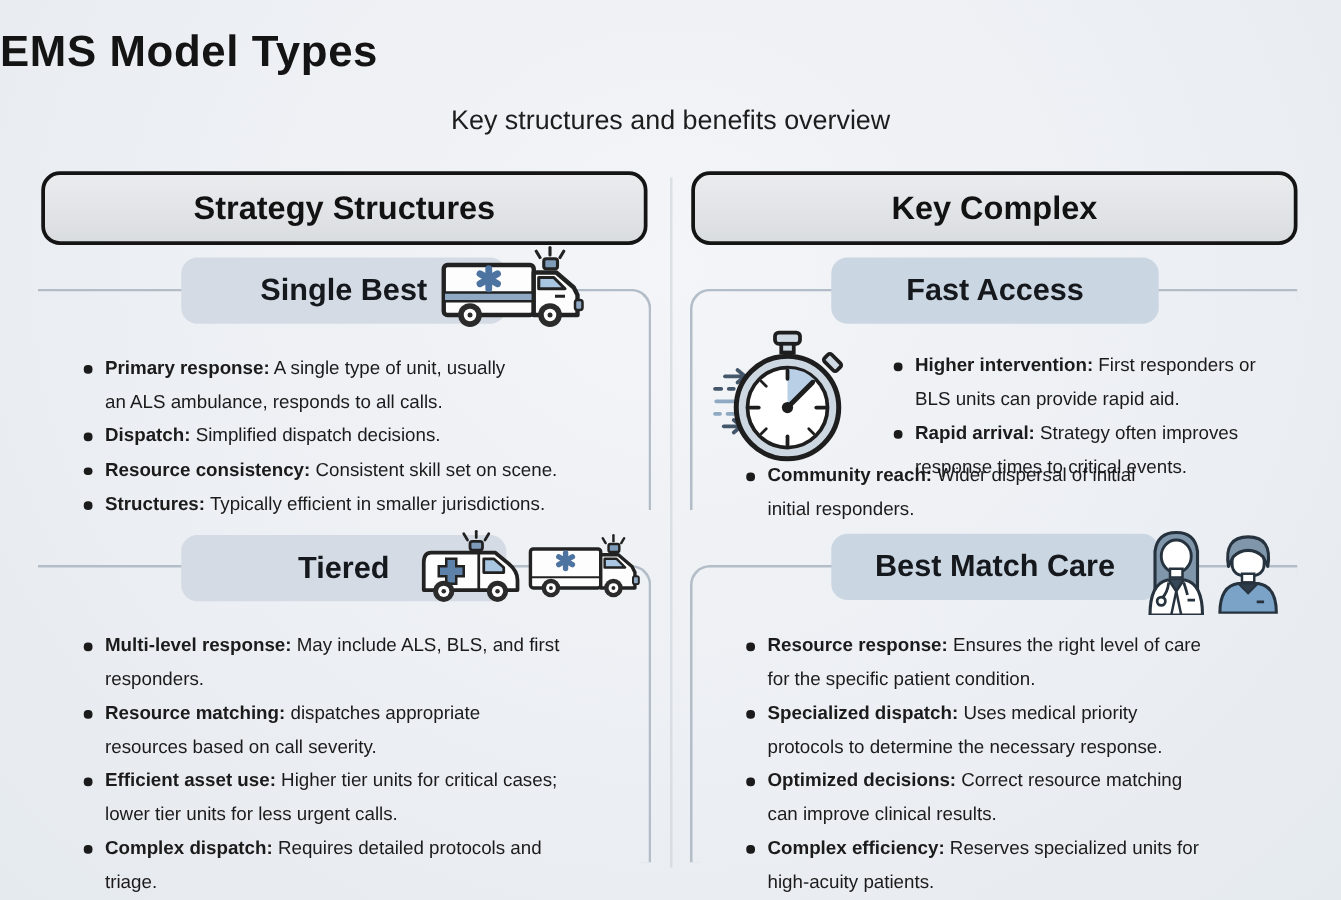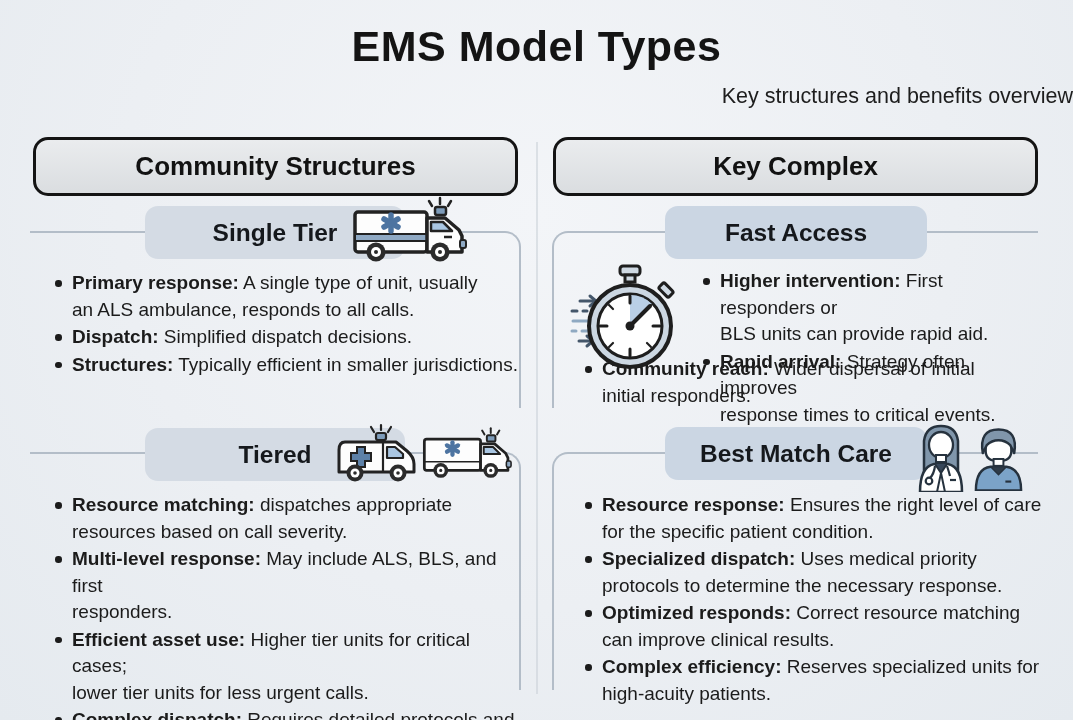--- a/index.html
+++ b/index.html
@@ -1,21 +1,21 @@
 <!DOCTYPE html>
 <html><head>
 <meta charset="utf-8">
 <style>
   html,body{margin:0;padding:0;background:#dfe3e8}
   .canvas{position:relative;width:1073px;height:720px;overflow:hidden;
     background:radial-gradient(ellipse at 50% 30%, #f3f5f8 0%, #eceff3 55%, #e5eaef 100%);
     font-family:"Liberation Sans",sans-serif;color:#1b1b1b}
-  .title{position:absolute;top:22px;left:0;width:100%;text-align:center;
-    font-size:43px;font-weight:700;letter-spacing:.5px;color:#141414}
-  .subtitle{position:absolute;top:84px;left:0;width:100%;text-align:right;
+  .title{position:absolute;top:22px;left:0;width:100%;
+    font-size:35px;font-weight:700;letter-spacing:.5px;color:#141414}
+  .subtitle{position:absolute;top:84px;left:0;width:100%;text-align:center;
     font-size:21.5px;color:#1d1d1d}
   .colhdr{position:absolute;top:137px;height:59px;box-sizing:border-box;
     border:3.5px solid #141414;border-radius:15px;
     background:linear-gradient(180deg,#eaecee 0%,#dadde0 100%);
     display:flex;align-items:center;justify-content:center;
     font-size:26px;font-weight:700;color:#121212}
   .colhdr.l{left:33px;width:485px}
   .colhdr.r{left:553px;width:485px}
   .divider{position:absolute;left:536px;top:142px;width:2px;height:552px;background:#c9d0d7;opacity:.55}
   .frame{position:absolute;box-sizing:border-box;border:0 solid #b3bdc8}
@@ -35,56 +35,56 @@
   #b3{left:665px;top:206px;width:262px}
   #b4{left:665px;top:427px;width:262px}
   .icon{position:absolute;z-index:3}
   .icon svg{display:block;width:100%;height:100%}
   #ic-amb1{left:352px;top:196px;width:128px;height:70px}
   #ic-van{left:334px;top:423px;width:86px;height:64px}
   #ic-amb2{left:422px;top:421px;width:100px;height:66px}
   #ic-watch{left:570px;top:264px;width:118px;height:108px}
   #ic-doc{left:912px;top:421px;width:58px;height:71px}
   #ic-nurse{left:971px;top:425px;width:55px;height:66px}
-  .blist{position:absolute;margin:0;padding:0;list-style:none;
-    font-size:19px;line-height:26.5px;z-index:1;color:#1b1b1b}
+  .blist{position:absolute;margin:12px;padding:0;list-style:none;
+    font-size:15px;line-height:26.5px;z-index:1;color:#1b1b1b}
   .blist li{position:relative;padding-left:24px;margin-bottom:1px}
   .blist li::before{content:"";position:absolute;left:7px;top:10px;width:6.5px;height:6.5px;
     border-radius:50%;background:#1b1b1b}
   .blist b{font-weight:700}
   .blist .t{white-space:pre-line}
   #l1{left:48px;top:270px;width:478px}
   #l2{left:48px;top:492px;width:482px}
   #l3a{left:696px;top:268px;width:345px}
   #l3b{left:578px;top:356px;width:452px}
   #l4{left:578px;top:492px;width:468px}
 </style>
 </head>
 <body>
 
 <div class="canvas">
 
   <div class="title">EMS Model Types</div>
   <div class="subtitle">Key structures and benefits overview</div>
 
   <div class="colhdr l">
-    <span>Community Structures</span>
+    <span>Strategy Structures</span>
   </div>
   <div class="colhdr r">
     <span>Key Complex</span>
   </div>
 
   <div class="divider"></div>
 
   <div class="frame l" id="f1"></div>
   <div class="frame l" id="f2"></div>
   <div class="frame r" id="f3"></div>
   <div class="frame r" id="f4"></div>
 
-  <div class="badge l" id="b1">Single Tier</div>
+  <div class="badge l" id="b1">Single Best</div>
   <div class="badge l" id="b2">Tiered</div>
   <div class="badge r" id="b3">Fast Access</div>
   <div class="badge r" id="b4">Best Match Care</div>
 
   <div class="icon" id="ic-amb1">
     <svg viewBox="0 0 128 70">
       <g stroke="#222" stroke-width="2.5" stroke-linecap="round">
         <line x1="88" y1="8" x2="88" y2="2"></line>
           <line x1="80" y1="10" x2="77" y2="5"></line>
           <line x1="96" y1="10" x2="99" y2="5"></line>
@@ -226,28 +226,29 @@
       <path d="M5 66 Q5 44 20 42 L36 42 Q51 44 51 66 Z" fill="#7ba3c8" stroke="#26323e" stroke-width="2.5" stroke-linejoin="round"></path>
       <path d="M20 42 L28 50 L36 42 Z" fill="#2e3b48" stroke="#26323e" stroke-width="1.5"></path>
       <line x1="35" y1="57" x2="41" y2="57" stroke="#26323e" stroke-width="2.2"></line>
     </svg>
   </div>
 
   <ul class="blist" id="l1">
     <li><b>Primary response:</b><span class="t"> A single type of unit, usually
 an ALS ambulance, responds to all calls.</span></li>
     <li><b>Dispatch:</b><span class="t"> Simplified dispatch decisions.</span></li>
+    <li><b>Resource consistency:</b><span class="t"> Consistent skill set on scene.</span></li>
     <li><b>Structures:</b><span class="t"> Typically efficient in smaller jurisdictions.</span></li>
   </ul>
 
   <ul class="blist" id="l2">
+    <li><b>Multi-level response:</b><span class="t"> May include ALS, BLS, and first
+responders.</span></li>
     <li><b>Resource matching:</b><span class="t"> dispatches appropriate
 resources based on call severity.</span></li>
-    <li><b>Multi-level response:</b><span class="t"> May include ALS, BLS, and first
-responders.</span></li>
     <li><b>Efficient asset use:</b><span class="t"> Higher tier units for critical cases;
 lower tier units for less urgent calls.</span></li>
     <li><b>Complex dispatch:</b><span class="t"> Requires detailed protocols and
 triage.</span></li>
   </ul>
 
   <ul class="blist" id="l3a">
     <li><b>Higher intervention:</b><span class="t"> First responders or
 BLS units can provide rapid aid.</span></li>
     <li><b>Rapid arrival:</b><span class="t"> Strategy often improves
@@ -256,19 +257,19 @@
   <ul class="blist" id="l3b">
     <li><b>Community reach:</b><span class="t"> Wider dispersal of initial
 initial responders.</span></li>
   </ul>
 
   <ul class="blist" id="l4">
     <li><b>Resource response:</b><span class="t"> Ensures the right level of care
 for the specific patient condition.</span></li>
     <li><b>Specialized dispatch:</b><span class="t"> Uses medical priority
 protocols to determine the necessary response.</span></li>
-    <li><b>Optimized responds:</b><span class="t"> Correct resource matching
+    <li><b>Optimized decisions:</b><span class="t"> Correct resource matching
 can improve clinical results.</span></li>
     <li><b>Complex efficiency:</b><span class="t"> Reserves specialized units for
 high-acuity patients.</span></li>
   </ul>
 
 </div>
 
 </body></html>

